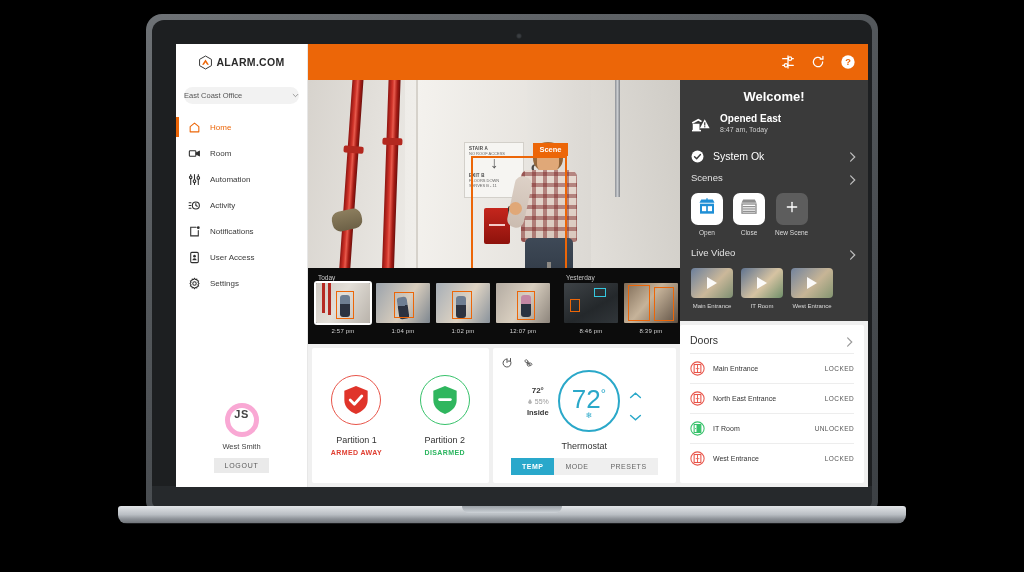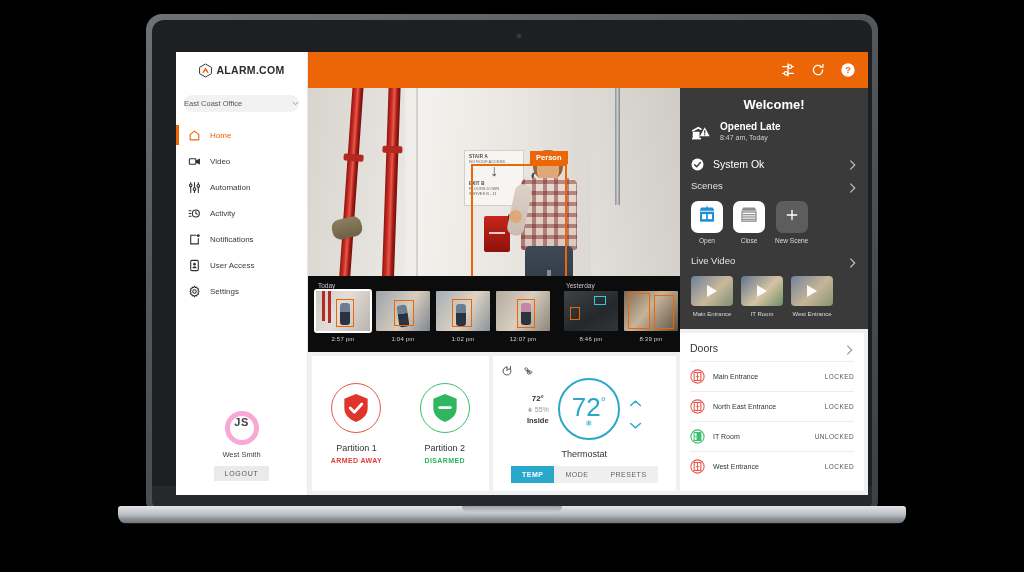--- a/index.html
+++ b/index.html
@@ -22,21 +22,21 @@
     position: absolute; left: 152px; top: 20px;
     width: 720px; height: 484px;
     background: #1d1f21; border-radius: 12px 12px 6px 6px;
   }
   .camera-dot {
     position: absolute; left: 516px; top: 33px;
     width: 6px; height: 6px; border-radius: 50%;
     background: #3b3f43; box-shadow: inset 0 0 2px #000;
   }
   .screen {
-    position: absolute; left: 176px; top: 52px;
+    position: absolute; left: 176px; top: 44px;
     width: 692px; height: 443px;
     background: #0f766e; overflow: hidden;
   }
   .laptop-hinge {
     position: absolute; left: 152px; top: 486px;
     width: 720px; height: 22px;
     background: #26292c; border-radius: 0 0 7px 7px;
   }
   .laptop-base {
     position: absolute; left: 118px; top: 506px;
@@ -384,21 +384,21 @@
               </span>
               <span>Home</span>
             </div>
             <div class="nav-item">
               <span class="nav-ico">
                 <svg viewBox="0 0 24 24" width="13" height="13" fill="none" stroke="#2f2f2f" stroke-width="2">
                   <rect x="2.5" y="7" width="12" height="10" rx="1.5"></rect>
                   <path d="M15 11 L21 8 V16 L15 13 Z" fill="#2f2f2f"></path>
                 </svg>
               </span>
-              <span>Video</span>
+              <span>Room</span>
             </div>
             <div class="nav-item">
               <span class="nav-ico">
                 <svg viewBox="0 0 24 24" width="13" height="13" stroke="#2f2f2f" stroke-width="2" stroke-linecap="round">
                   <line x1="5" y1="3" x2="5" y2="21"></line>
                     <line x1="12" y1="3" x2="12" y2="21"></line>
                     <line x1="19" y1="3" x2="19" y2="21"></line>
                   <circle cx="5" cy="8" r="2.4" fill="#fff"></circle>
                     <circle cx="12" cy="15" r="2.4" fill="#fff"></circle>
                     <circle cx="19" cy="9" r="2.4" fill="#fff"></circle>
@@ -493,21 +493,21 @@
                 <div class="p-shirt"></div>
                   <div class="p-arm"></div>
                   <div class="p-hand"></div>
                 <div class="p-pants"></div>
                   <div class="p-gap"></div>
                 <div class="p-shoe" style="left:22px"></div>
                   <div class="p-shoe" style="left:48px"></div>
               </div>
 
               <div class="detect-box">
-                <span class="detect-tag">Person</span>
+                <span class="detect-tag">Scene</span>
               </div>
             </div>
 
             <div class="timeline">
               <div class="tl-group">
                 <div class="tl-label">Today</div>
                 <div class="tl-thumbs">
                   <div class="tl-item sel">
                     <div class="tl-img thumb-a">
                       <span class="mini-person" style="left:24px;top:12px"></span>
@@ -666,21 +666,21 @@
                 <svg viewBox="0 0 26 24" width="20" height="18">
                   <path d="M2 13 h9 v9 H2 Z M4 15 h5 v7 H4Z" fill="#fff"></path>
                   <rect x="1" y="21.2" width="12" height="2" fill="#fff"></rect>
                   <path d="M2 11.6 L9.4 7.6 L13 9.6" stroke="#fff" stroke-width="2.2" fill="none" stroke-linecap="round"></path>
                   <path d="M18 7 L24.5 19 H11.5 Z" fill="#fff"></path>
                   <rect x="17.2" y="11" width="1.6" height="4.4" fill="#3a3a3a"></rect>
                   <rect x="17.2" y="16.2" width="1.6" height="1.6" fill="#3a3a3a"></rect>
                 </svg>
               </span>
               <div>
-                <div class="alert-title">Opened Late</div>
+                <div class="alert-title">Opened East</div>
                 <div class="alert-sub">8:47 am, Today</div>
               </div>
             </div>
 
             <div class="rail-row">
               <div class="rail-row-left">
                 <span class="ok-ico">
                   <svg viewBox="0 0 24 24" width="13" height="13">
                     <circle cx="12" cy="12" r="11" fill="#fff"></circle>
                     <polyline points="6.6,12.4 10.4,16 17.4,8.4" fill="none" stroke="#3a3a3a" stroke-width="2.6" stroke-linecap="round" stroke-linejoin="round"></polyline>

